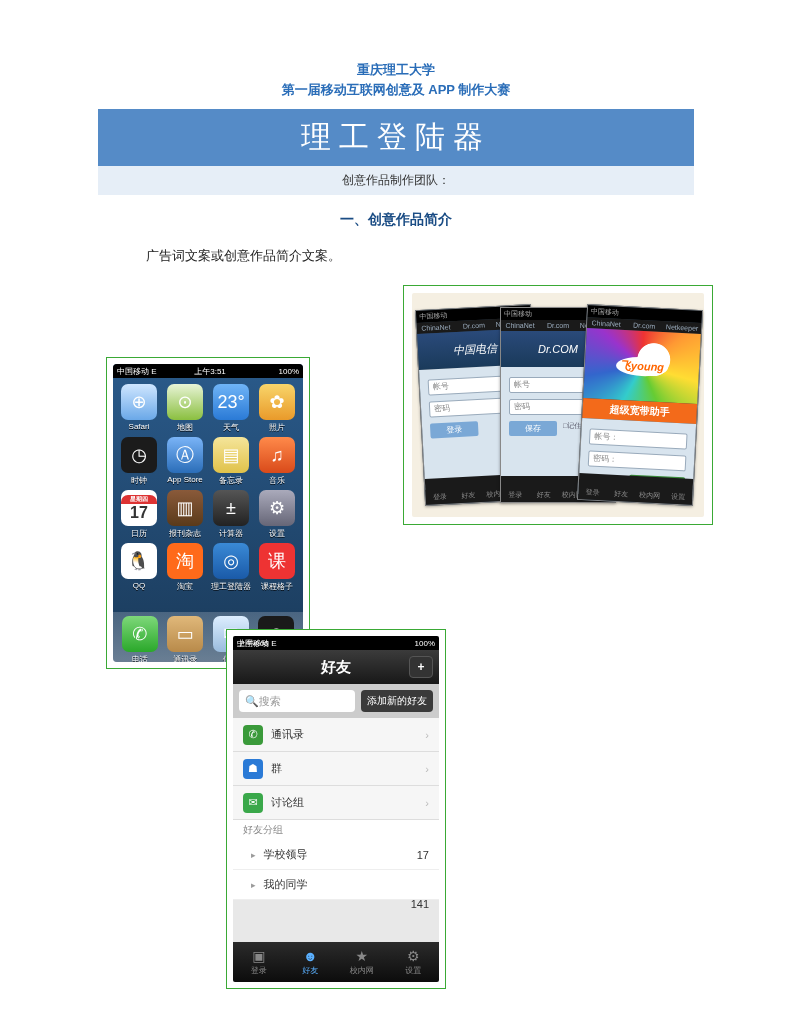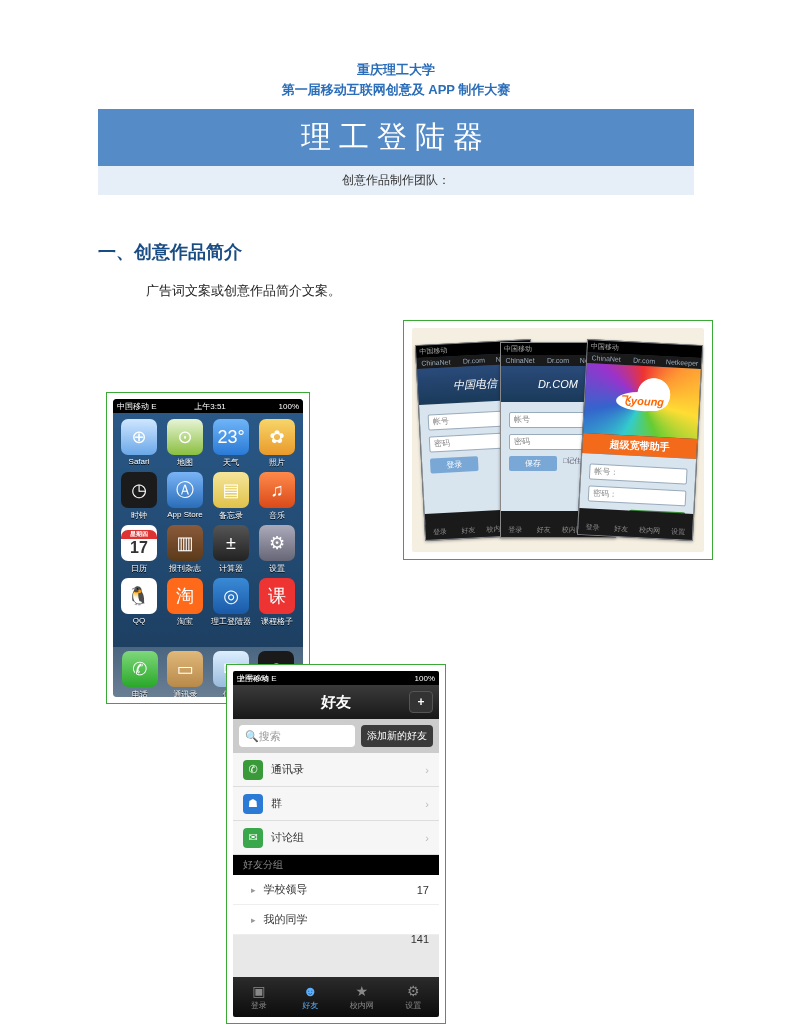--- a/index.html
+++ b/index.html
@@ -1,21 +1,21 @@
 <!DOCTYPE html>
 <html><head>
 <meta charset="utf-8">
 <style>
   * { box-sizing: border-box; margin: 0; padding: 0; }
   body { width: 792px; height: 1025px; background: #fff; font-family: "Microsoft YaHei", SimSun, sans-serif; position: relative; }
   .page { padding: 60px 98px 0 98px; }
   .header-lines { text-align: center; color: #2a6db8; font-weight: bold; font-size: 13px; line-height: 1.5; margin-bottom: 10px; }
   .title-band { background: #558bc7; color: #fff; text-align: center; font-size: 30px; letter-spacing: 8px; padding: 8px 0; font-family: "SimSun", serif; }
   .sub-band { background: #e6eef7; color: #333; text-align: center; font-size: 12px; padding: 6px 0; }
-  .sec-label { color: #1a4c84; font-weight: bold; font-size: 18px; margin-top: 45px; margin-bottom: 18px; }
+  .sec-label { color: #1a4c84; font-weight: bold; font-size: 14px; margin-top: 16px; margin-bottom: 18px; text-align: center; }
   .body-text { font-size: 13px; color: #222; padding-left: 48px; }
   .canvas { position: relative; height: 640px; margin-top: 20px; }
   .frame { position: absolute; border: 1px solid #3aa935; background: #fff; }
   .phone { position: absolute; font-family: Helvetica, Arial, sans-serif; }
   
   #frame1 { left: 8px; top: 72px; width: 204px; height: 312px; }
   #phone1 { left: 15px; top: 79px; width: 190px; height: 298px; background: linear-gradient(#2a5a8a,#1a3a5a); border-radius: 4px; overflow: hidden; }
   .p1-status { height: 14px; background: #000; color: #fff; font-size: 8px; display: flex; align-items: center; padding: 0 4px; justify-content: space-between; }
   .p1-status .mid { position: absolute; left: 4px; right: 0; text-align: center; }
   .p1-grid { display: grid; grid-template-columns: repeat(4,1fr); gap: 4px 2px; padding: 6px 4px 0 4px; }
@@ -71,21 +71,21 @@
   .p3-status .mid{width:100%;position:absolute;font-style:italic;}
   .p3-nav{height:34px;background:linear-gradient(#3b3b3b,#181818);color:#fff;display:flex;align-items:center;justify-content:center;font-size:15px;font-weight:bold;position:relative;}
   .p3-nav .add{position:absolute;right:6px;top:6px;width:24px;height:22px;background:#333;border:1px solid #555;border-radius:4px;display:flex;align-items:center;justify-content:center;font-size:12px;}
   .p3-search{height:34px;background:#ccc;display:flex;align-items:center;padding:0 6px;gap:6px;}
   .p3-search .box{flex:1;height:22px;background:#fff;border-radius:4px;color:#999;font-size:11px;display:flex;align-items:center;padding:0 6px;}
   .p3-search .btn{height:22px;background:#3a3a3a;color:#fff;border-radius:4px;font-size:10px;display:flex;align-items:center;padding:0 6px;}
   .p3-row{height:34px;background:#f6f6f6;border-bottom:1px solid #ddd;display:flex;align-items:center;padding:0 10px;color:#333;}
   .p3-row .ic{width:20px;height:20px;border-radius:4px;margin-right:8px;display:flex;align-items:center;justify-content:center;color:#fff;font-size:11px;}
   .p3-row .chev{margin-left:auto;color:#bbb;}
   .ic-a{background:#3a9a3a;} .ic-b{background:#2a7ad6;} .ic-c{background:#3aa84a;}
-  .p3-sec{height:20px;background:#000000;color:#888;font-size:10px;display:flex;align-items:center;padding:0 10px;}
+  .p3-sec{height:20px;background:#ffffff;color:#888;font-size:10px;display:flex;align-items:center;padding:0 10px;}
   .p3-sub{height:30px;background:#fff;border-bottom:1px solid #eee;display:flex;align-items:center;padding:0 10px 0 18px;color:#333;font-size:11px;}
   .p3-sub::before{content:"▸";color:#999;margin-right:8px;font-size:9px;}
   .p3-tab{position:absolute;bottom:0;left:0;right:0;height:40px;background:linear-gradient(#2b2b2b,#0c0c0c);display:flex;}
   .p3-tab div{flex:1;display:flex;flex-direction:column;align-items:center;justify-content:center;color:#888;font-size:8px;gap:1px;}
   .p3-tab div.on{color:#5ab0ff;}
   .p3-tab .i{font-size:14px;}
 </style>
 </head>
 <body>
 

